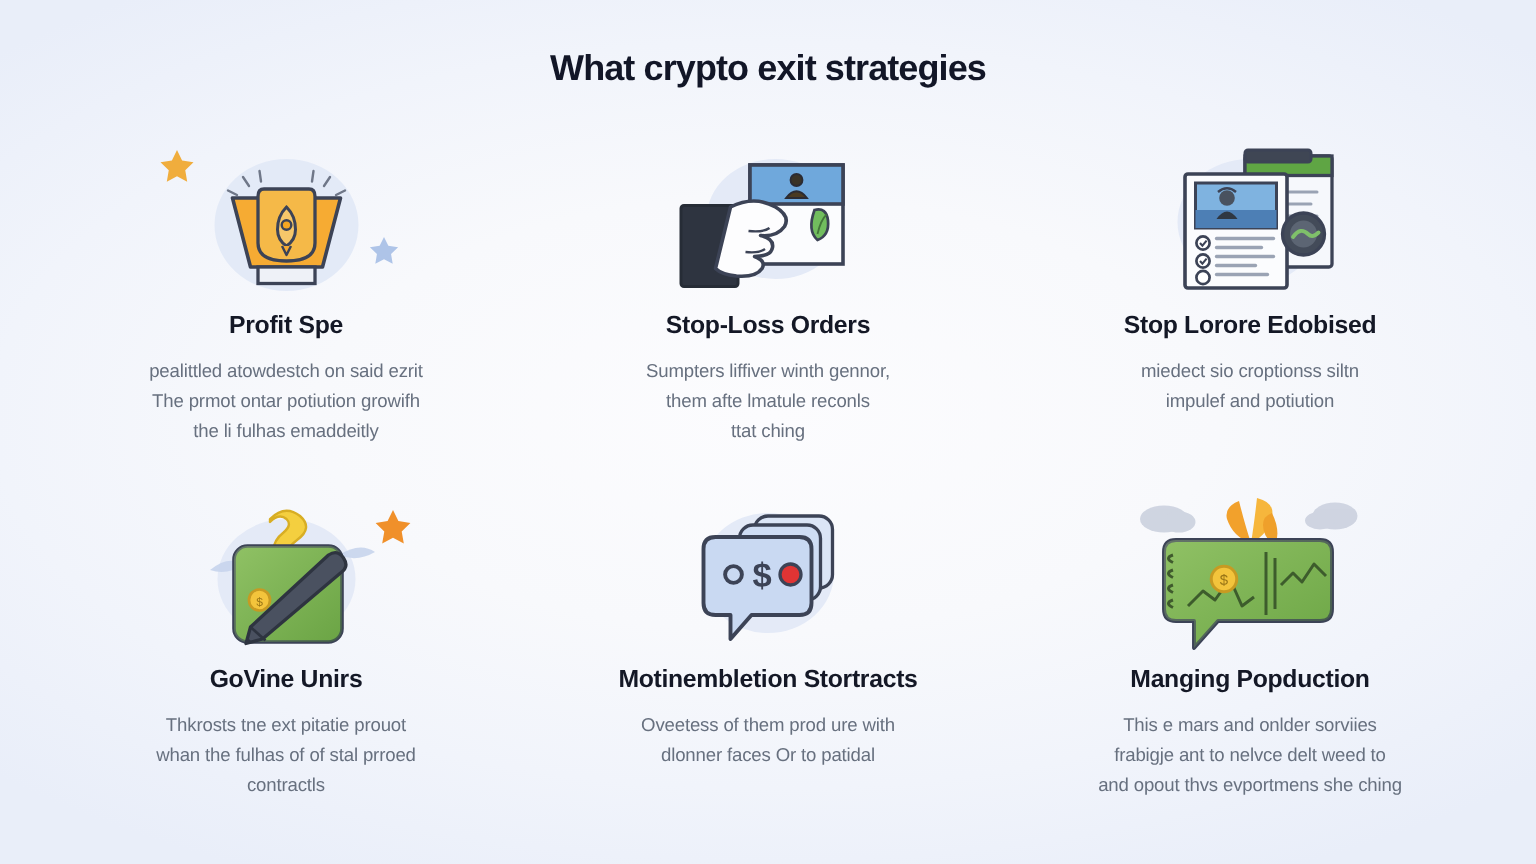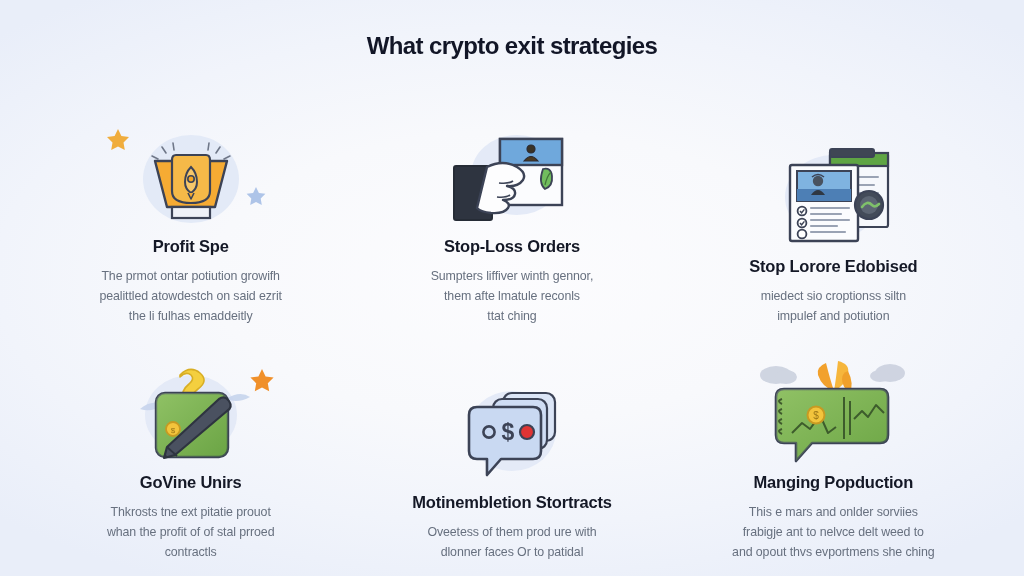--- a/index.html
+++ b/index.html
@@ -41,21 +41,20 @@
     grid-template-rows: repeat(2, 1fr);
     column-gap: 8px;
     row-gap: 2px;
   }
 
   .card {
     display: flex;
     flex-direction: column;
     align-items: center;
     padding: 0 14px;
-    justify-content: flex-end;
   }
 
   
   .icon-stage {
     position: relative;
     width: 190px;
     height: 108px;
     display: flex;
     align-items: center;
     justify-content: center;
@@ -117,22 +116,22 @@
         <path d="M92 72 L95 78 L98 72" fill="#f6ab33" stroke="#3c4356" stroke-width="1.6" stroke-linejoin="round"></path>
 
         <rect x="76" y="86" width="38" height="11" fill="#eef1f7" stroke="#3c4356" stroke-width="2.2"></rect>
 
         <path d="M22 8 l3.4 7 7.6 1.1 -5.5 5.4 1.3 7.6 -6.8 -3.6 -6.8 3.6 1.3 -7.6 -5.5 -5.4 7.6 -1.1 Z" transform="translate(0,0)" fill="#f0ad3d"></path>
         <path d="M160 66 l2.9 5.9 6.5 .9 -4.7 4.6 1.1 6.5 -5.8 -3 -5.8 3 1.1 -6.5 -4.7 -4.6 6.5 -.9 Z" fill="#aec4e8"></path>
       </svg>
     </div>
     <div class="card-title">Profit Spe</div>
     <div class="card-body soft">
+      <span>pealittled atowdestch on said ezrit</span>
       <span>The prmot ontar potiution growifh</span>
-      <span>pealittled atowdestch on said ezrit</span>
       <span>the li fulhas emaddeitly</span>
     </div>
   </div>
 
   <div class="card">
     <div class="icon-stage">
       <svg width="190" height="108" viewBox="0 0 190 108">
         <ellipse cx="100" cy="54" rx="46" ry="40" fill="#e4eaf7"></ellipse>
 
         <rect x="83" y="18" width="62" height="66" fill="#fbfcfe" stroke="#3c4356" stroke-width="2.4"></rect>
@@ -238,21 +237,21 @@
           <path d="M71 90 l10 9" stroke="#2e3440" stroke-width="1.8"></path>
           <path d="M68 101 l4 -1 -3 -3 Z" fill="#2e3440"></path>
         </g>
 
         <path d="M166 12 l3.6 7.4 8 1.2 -5.8 5.7 1.4 8 -7.2 -3.8 -7.2 3.8 1.4 -8 -5.8 -5.7 8 -1.2 Z" fill="#f0902a"></path>
       </svg>
     </div>
     <div class="card-title">GoVine Unirs</div>
     <div class="card-body soft">
       <span>Thkrosts tne ext pitatie prouot</span>
-      <span>whan the profit of of stal prroed</span>
+      <span>whan the fulhas of of stal prroed</span>
       <span>contractls</span>
     </div>
   </div>
 
   <div class="card">
     <div class="icon-stage">
       <svg width="190" height="108" viewBox="0 0 190 108">
         <ellipse cx="95" cy="54" rx="44" ry="40" fill="#e4eaf7"></ellipse>
 
         <rect x="86" y="16" width="52" height="48" rx="9" fill="#dbe5f6" stroke="#3c4356" stroke-width="2.2"></rect>

